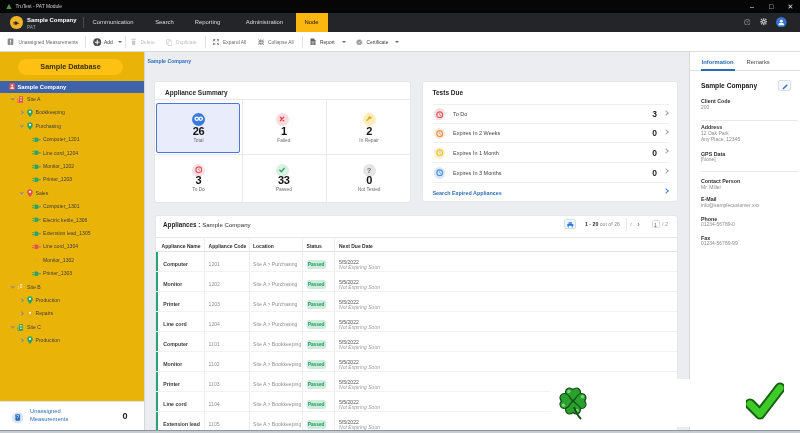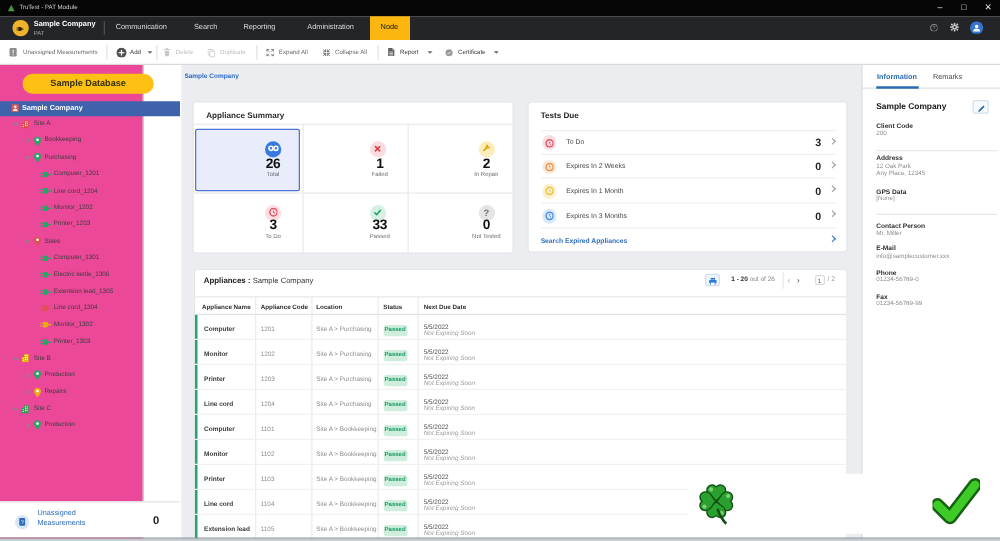--- a/index.html
+++ b/index.html
@@ -18,40 +18,40 @@
 #navbar .vsep { position:absolute; left:82.5px; top:4px; width:1px; height:11px; background:#4d4d4d; }
 .navitem { position:absolute; top:0; height:19px; line-height:19px; text-align:center; font-size:5.9px; color:#dadada; }
 #nodeTab { position:absolute; left:295.5px; top:0; width:32px; height:19.5px; background:#fbb70f; color:#17130a; font-size:5.9px; line-height:19px; text-align:center; }
 
 #toolbar { position:absolute; left:0; top:32px; width:800px; height:20px; background:#ffffff; border-bottom:1px solid #d9d9d9; }
 .tbitem { position:absolute; top:0; height:20px; display:flex; align-items:center; font-size:4.9px; color:#6b6b6b; white-space:nowrap; }
 .tbsep { position:absolute; top:4px; width:1px; height:12px; background:#e3e3e3; }
 .tbdis { color:#bdbdbd; }
 .caret { display:inline-block; width:0; height:0; border-left:2px solid transparent; border-right:2px solid transparent; border-top:2.5px solid #666; margin-left:4px; }
 
-#sidebar { position:absolute; left:0; top:52px; width:115px; height:381px; background:#ec4899; border-right:1px solid #d6d6d6; }
+#sidebar { position:absolute; left:0; top:52px; width:145px; height:381px; background:#eab308; border-right:1px solid #d6d6d6; }
 #sdbtn { position:absolute; left:18px; top:7px; width:105px; height:16px; background:#fdc013; border-radius:8px; text-align:center; line-height:16px; font-size:7.3px; font-weight:bold; color:#38300a; }
 #selrow { position:absolute; left:0; top:29px; width:144px; height:11.5px; background:#3e63ab; }
 #selrow .txt { position:absolute; left:17.5px; top:2.8px; font-size:5.8px; font-weight:bold; color:#fff; }
 .trow { position:absolute; left:0; width:144px; height:11px; font-size:5.1px; color:#3d3d3d; }
 .trow span { position:absolute; top:1.5px; }
 .cv, .cr { position:absolute; width:3.4px; height:3.4px; }
 .cv { border-right:1px solid #888; border-bottom:1px solid #888; transform:rotate(45deg); top:2.6px; }
 .cr { border-right:1px solid #888; border-top:1px solid #888; transform:rotate(45deg); top:3.4px; }
 .ticon { position:absolute; }
 #sbbottom { position:absolute; left:0; top:348.5px; width:144px; height:29px; border-top:1px solid #e4e4e4; background:#fff; }
 
 #content { position:absolute; left:145px; top:52px; width:544px; height:381px; background:#ecedf0; }
 .card { position:absolute; background:#fff; border:1px solid #e4e6e9; border-radius:3px; }
 #crumb { position:absolute; left:2.5px; top:6.3px; font-size:5.2px; font-weight:bold; color:#2c6cc4; }
 
 #sumcard { left:8.5px; top:28.7px; width:257.6px; height:122.3px; }
 #sumcard .title { position:absolute; left:10.5px; top:7px; font-size:6.5px; font-weight:bold; color:#2b2b2b; }
 #sumcard .hdiv { position:absolute; left:0; top:17.6px; width:100%; height:1px; background:#e9eaec; }
-.scell { position:absolute;margin-left:20px; }
+.scell { position:absolute; }
 .scell .num { position:absolute; width:100%; text-align:center; font-size:11px; font-weight:bold; color:#121212; letter-spacing:-0.3px; }
 .scell .lbl { position:absolute; width:100%; text-align:center; font-size:4.8px; color:#6f6f6f; }
 .icircle { position:absolute; border-radius:50%; display:flex; align-items:center; justify-content:center; }
 #selcell { position:absolute; left:1px; top:20.9px; width:84.1px; height:50.7px; background:#e9ecfb; border:1.5px solid #4c76dc; border-radius:2px; }
 
 #testcard { left:277px; top:29px; width:255.5px; height:121px; }
 #testcard .title { position:absolute; left:9.5px; top:6.5px; font-size:6.5px; font-weight:bold; color:#262626; }
 .trowt { position:absolute; left:9.5px; width:236.5px; height:19.6px; border-top:1px solid #efefef; }
 .trowt .lab { position:absolute; left:20.5px; top:6.5px; font-size:5.5px; color:#454545; }
 .trowt .n { position:absolute; right:12px; top:4.6px; font-size:8.5px; font-weight:bold; color:#222; }

